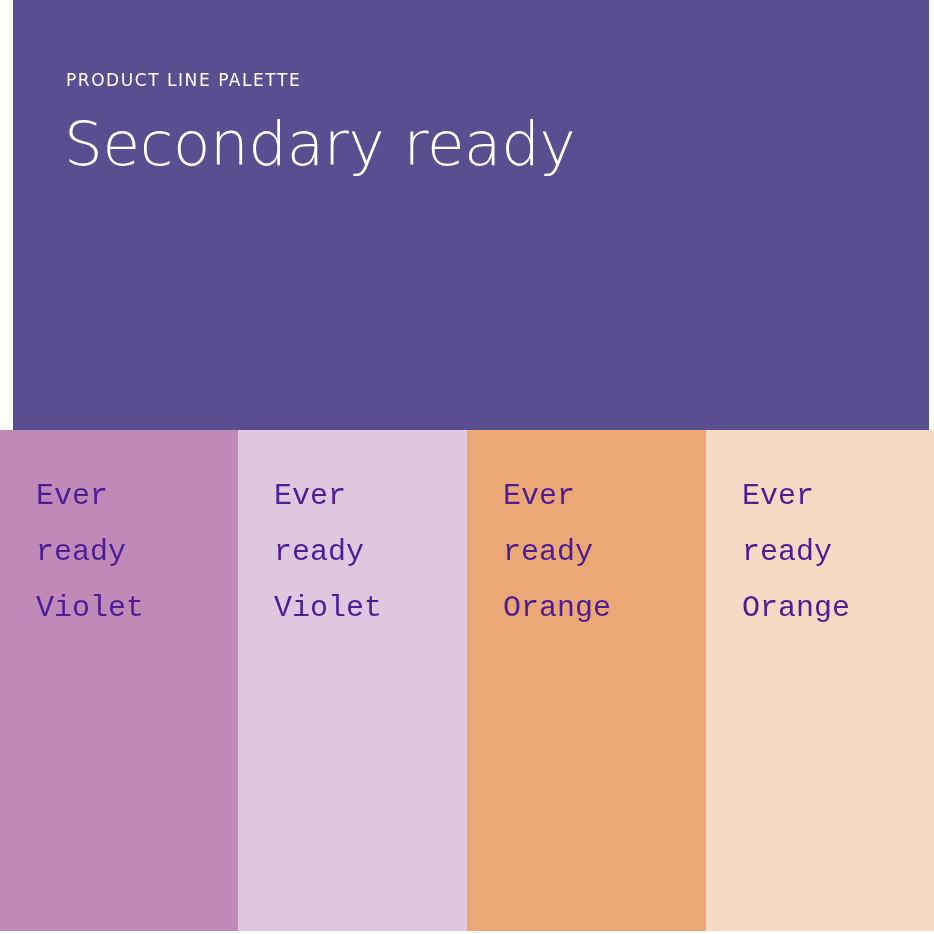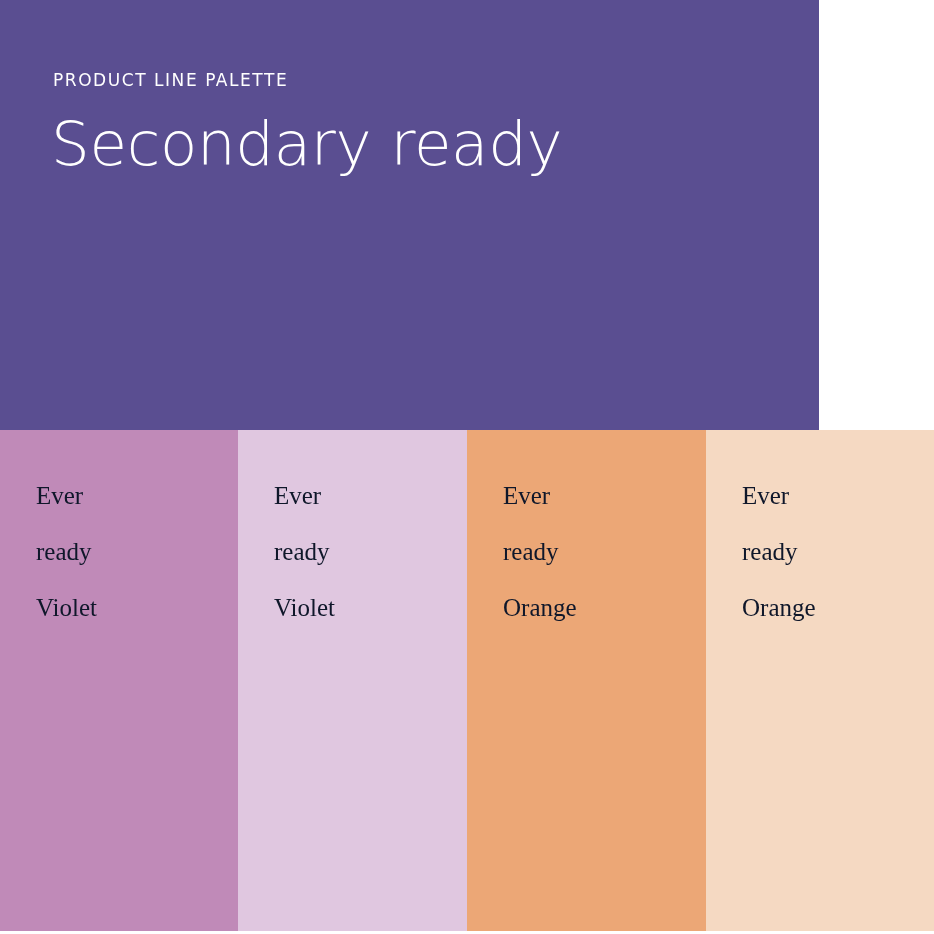--- a/index.html
+++ b/index.html
@@ -13,23 +13,23 @@
   }
   .canvas {
     position: relative;
     width: 934px;
     height: 934px;
     background: #ffffff;
     overflow: hidden;
   }
   .header {
     position: absolute;
-    left: 0;
+    left: 13px;
     top: 0;
-    width: 819px;
+    width: 916px;
     height: 430px;
     background: #5a4e91;
   }
   .eyebrow {
     position: absolute;
     left: 53px;
     top: 69px;
     font-family: "DejaVu Sans", sans-serif;
     font-size: 17px;
     font-weight: 400;
@@ -59,24 +59,24 @@
     display: flex;
     flex-direction: row;
   }
   .swatch {
     position: relative;
     height: 100%;
     box-sizing: border-box;
     padding: 38px 0 0 36px;
   }
   .swatch-label {
-    font-family: Liberation Serif, serif;
-    font-size: 25px;
+    font-family: Liberation Mono, monospace;
+    font-size: 30px;
     font-weight: 400;
-    color: #0f172a;
+    color: #4c1d95;
     line-height: 56px;
     white-space: nowrap;
   }
   .bottom-strip {
     position: absolute;
     left: 0;
     top: 931px;
     width: 934px;
     height: 3px;
     background: #ffffff;

